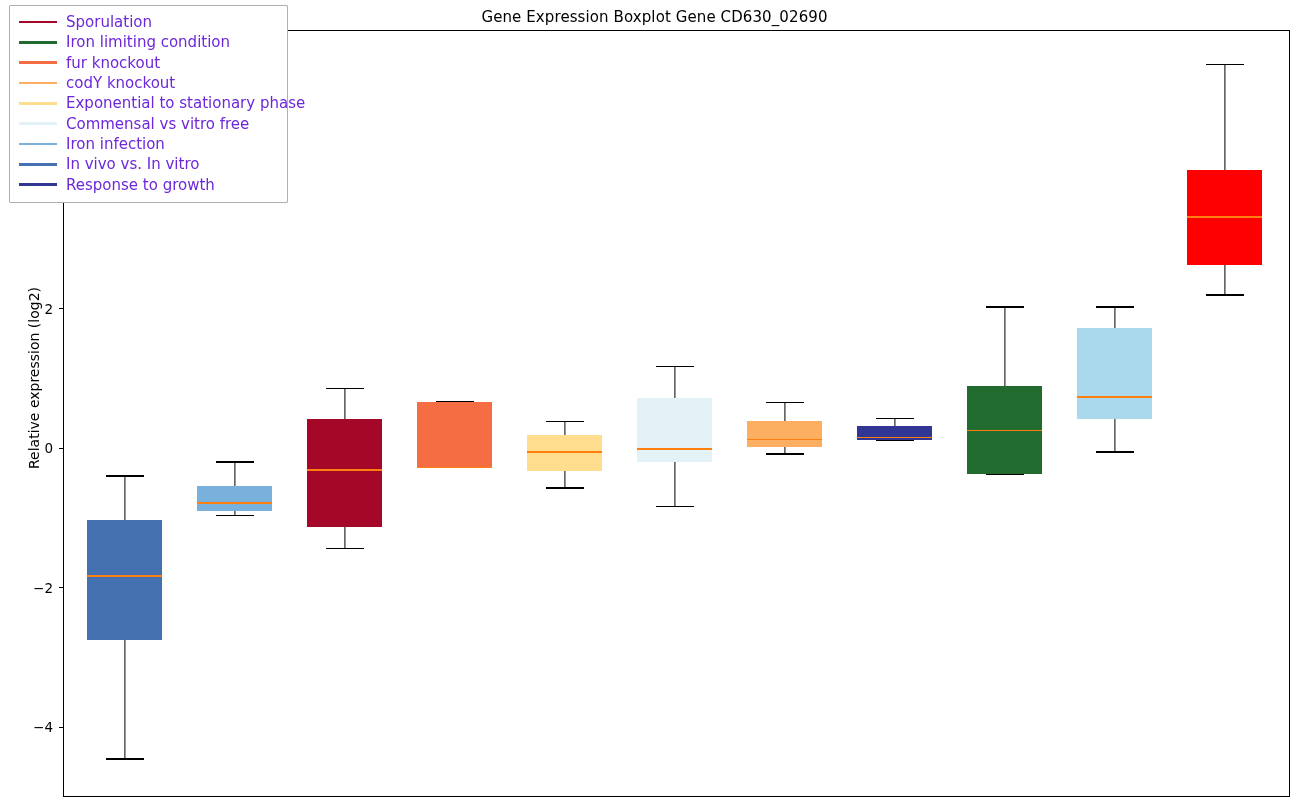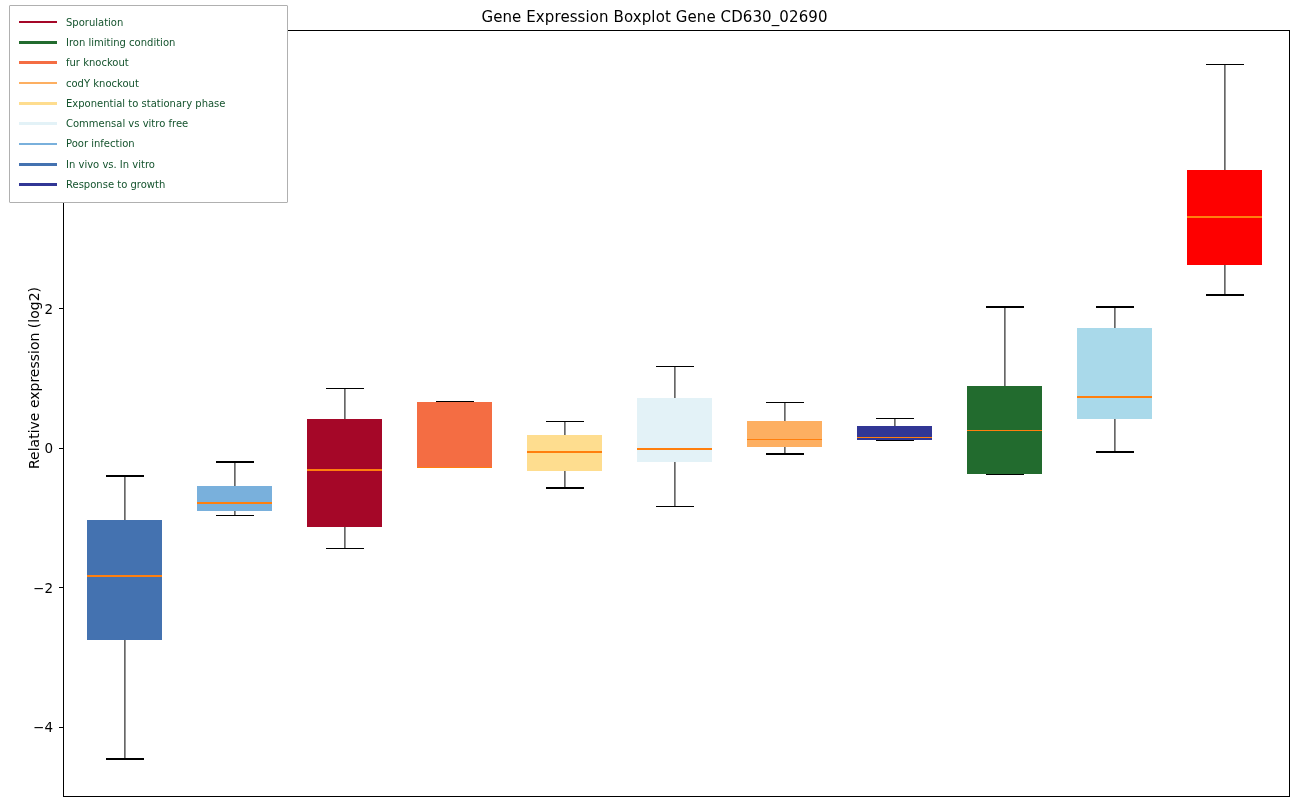--- a/index.html
+++ b/index.html
@@ -104,22 +104,22 @@
     align-items: center;
     height: 20.3px;
   }
   .legend-swatch {
     width: 38px;
     height: 2.6px;
     margin-right: 9px;
     flex: 0 0 auto;
   }
   .legend-text {
-    font-size: 10px;
-    color: #14532d;
+    font-size: 15px;
+    color: #6d28d9;
     white-space: nowrap;
   }
 </style>
 </head>
 <body>
 
 <div id="figure">
 
   <div id="chart-title">Gene Expression Boxplot Gene CD630_02690</div>
 
@@ -251,21 +251,21 @@
       <div class="legend-row">
         <span class="legend-swatch" style="background: rgb(254, 221, 143);"></span>
         <span class="legend-text">Exponential to stationary phase</span>
       </div>
       <div class="legend-row">
         <span class="legend-swatch" style="background: rgb(227, 242, 247);"></span>
         <span class="legend-text">Commensal vs vitro free</span>
       </div>
       <div class="legend-row">
         <span class="legend-swatch" style="background: rgb(121, 176, 220);"></span>
-        <span class="legend-text">Poor infection</span>
+        <span class="legend-text">Iron infection</span>
       </div>
       <div class="legend-row">
         <span class="legend-swatch" style="background: rgb(68, 114, 176);"></span>
         <span class="legend-text">In vivo vs. In vitro</span>
       </div>
       <div class="legend-row">
         <span class="legend-swatch" style="background: rgb(49, 54, 149);"></span>
         <span class="legend-text">Response to growth</span>
       </div>
     </div>

